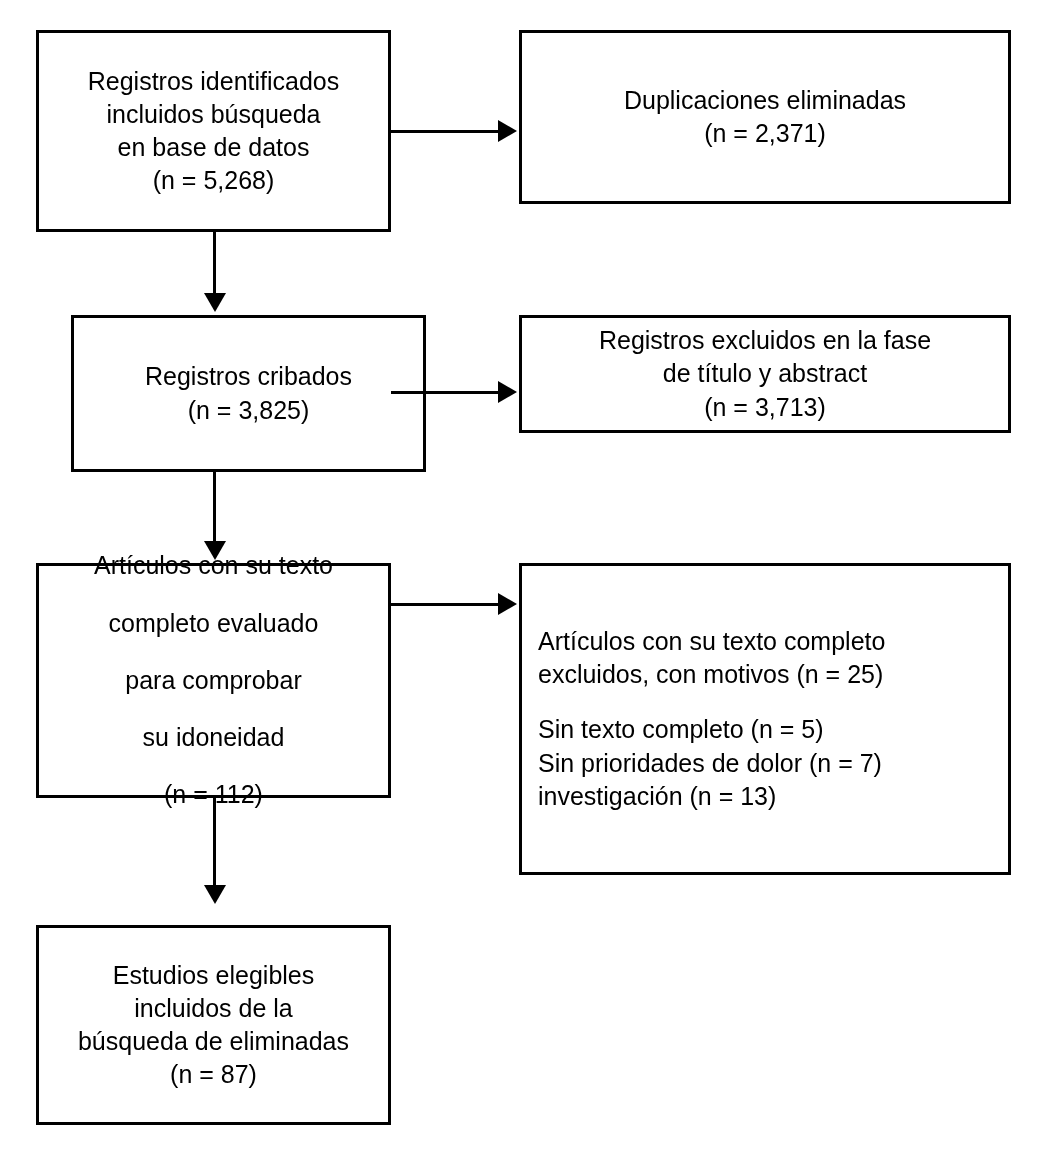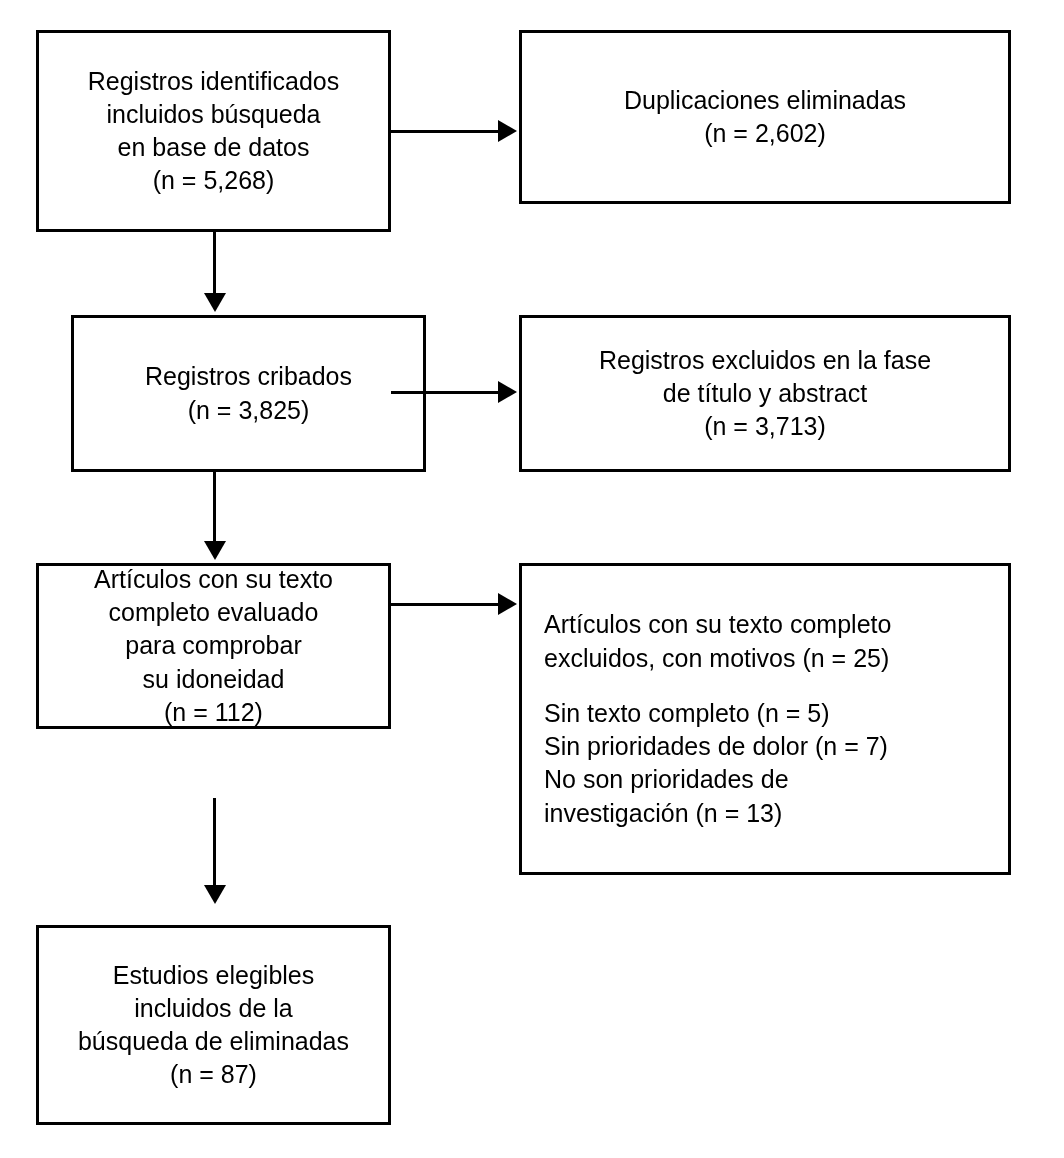--- a/index.html
+++ b/index.html
@@ -31,21 +31,21 @@
     flex-direction: column;
     justify-content: center;
     align-items: center;
     text-align: right;
     font-size: 25px;
     line-height: 1.33;
   }
   .box.left-align {
     align-items: flex-start;
     text-align: left;
-    padding-left: 22px;
+    padding-left: 16px;
     padding-right: 12px;
   }
   .line {
     position: absolute;
     background: #000000;
   }
   .hline { height: 3px; }
   .vline { width: 3px; }
   .arrowhead {
     position: absolute;
@@ -62,40 +62,40 @@
     border-right: 11px solid transparent;
     border-top: 19px solid #000000;
   }
   .tline { display: block; }
   .spacer { height: 22px; }
 
   
   #box-identified { left: 36px;  top: 30px;  width: 355px; height: 202px; }
   #box-duplicates { left: 519px; top: 30px;  width: 492px; height: 174px; }
   #box-screened   { left: 36px;  top: 315px; width: 355px; height: 157px; margin-left: 35px; }
-  #box-excluded-ta{ left: 519px; top: 315px; width: 492px; height: 157px; }
-  #box-fulltext   { left: 36px;  top: 563px; width: 355px; height: 166px; }
+  #box-excluded-ta{ left: 519px; top: 315px; width: 492px; height: 118px; }
+  #box-fulltext   { left: 36px;  top: 563px; width: 355px; height: 235px; gap: 24px; }
   #box-excluded-ft{ left: 519px; top: 563px; width: 492px; height: 312px; }
   #box-included   { left: 36px;  top: 925px; width: 355px; height: 200px; }
 </style>
 </head>
 <body>
 
 <div id="flow">
 
   <div class="box" id="box-identified">
     <span class="tline">Registros identificados</span>
     <span class="tline">incluidos búsqueda</span>
     <span class="tline">en base de datos</span>
     <span class="tline">(n = 5,268)</span>
   </div>
 
   <div class="box" id="box-duplicates">
     <span class="tline">Duplicaciones eliminadas</span>
-    <span class="tline">(n = 2,602)</span>
+    <span class="tline">(n = 2,371)</span>
   </div>
 
   <div class="box" id="box-screened">
     <span class="tline">Registros cribados</span>
     <span class="tline">(n = 3,825)</span>
   </div>
 
   <div class="box" id="box-excluded-ta">
     <span class="tline">Registros excluidos en la fase</span>
     <span class="tline">de título y abstract</span>
@@ -109,21 +109,20 @@
     <span class="tline">su idoneidad</span>
     <span class="tline">(n = 112)</span>
   </div>
 
   <div class="box left-align" id="box-excluded-ft">
     <span class="tline">Artículos con su texto completo</span>
     <span class="tline">excluidos, con motivos (n = 25)</span>
     <span class="spacer"></span>
     <span class="tline">Sin texto completo (n = 5)</span>
     <span class="tline">Sin prioridades de dolor (n = 7)</span>
-    <span class="tline">No son prioridades de</span>
     <span class="tline">investigación (n = 13)</span>
   </div>
 
   <div class="box" id="box-included">
     <span class="tline">Estudios elegibles</span>
     <span class="tline">incluidos de la</span>
     <span class="tline">búsqueda de eliminadas</span>
     <span class="tline">(n = 87)</span>
   </div>
 

